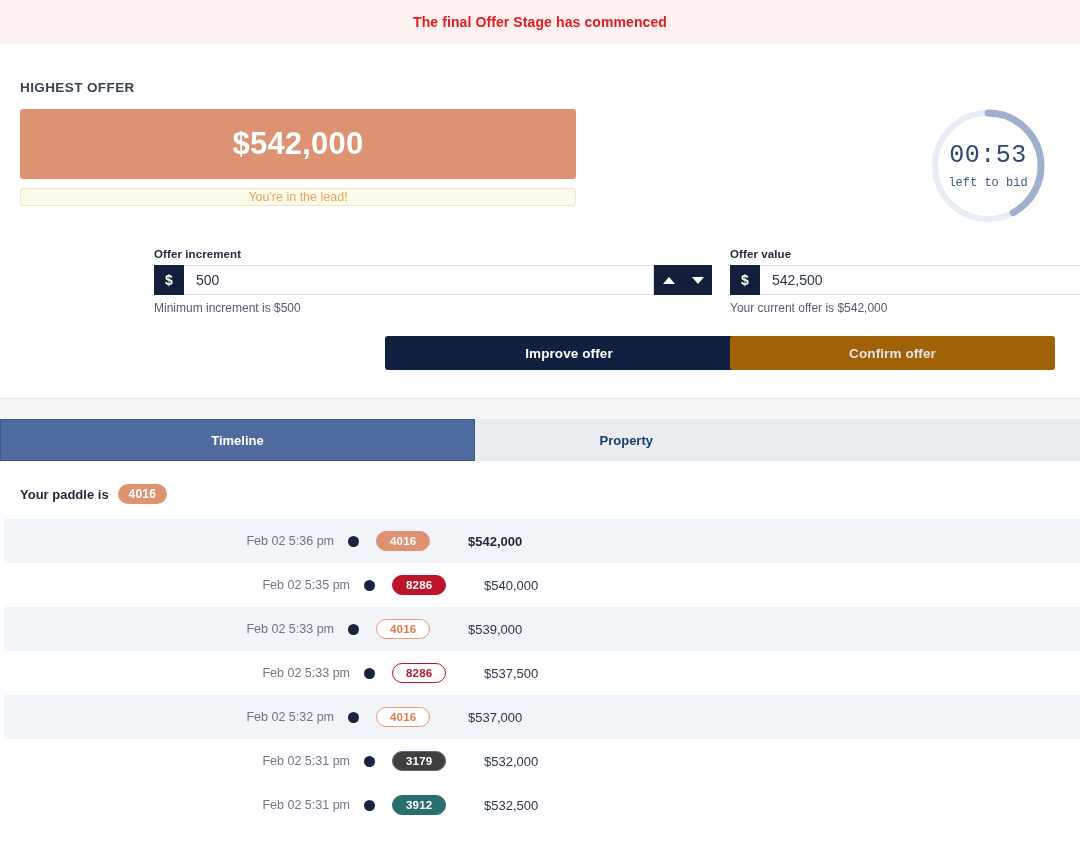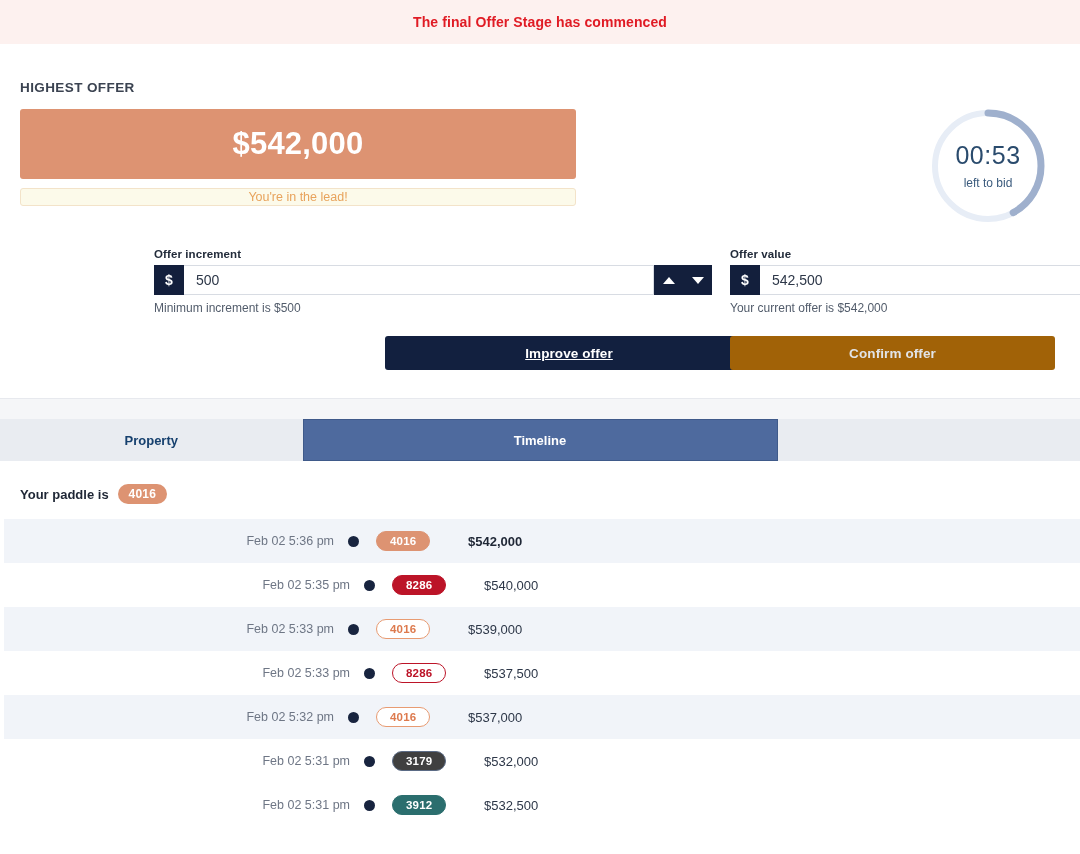--- a/index.html
+++ b/index.html
@@ -92,20 +92,21 @@
   }
   .timer-inner {
     position: absolute;
     top: 0; left: 0;
     width: 120px;
     height: 120px;
     display: flex;
     flex-direction: column;
     align-items: center;
     justify-content: center;
+    font-family: Liberation Mono, monospace;
   }
   .timer-value {
     font-size: 25px;
     color: #2a4b6d;
     letter-spacing: 0.5px;
     line-height: 1;
   }
   .timer-caption {
     margin-top: 8px;
     font-size: 12px;
@@ -199,21 +200,20 @@
     font-size: 13.5px;
     font-weight: bold;
     letter-spacing: 0.1px;
   }
   .btn-improve {
     left: 365px;
     width: 368px;
     background: #12203f;
     color: #ffffff;
     cursor: pointer;
-    text-decoration: underline;
   }
   .btn-confirm {
     left: 710px;
     width: 325px;
     background: #a16207;
     color: #e2e4e7;
     cursor: default;
   }
 
   
@@ -389,25 +389,25 @@
       <button class="btn btn-improve">Improve offer</button>
       <button class="btn btn-confirm">Confirm offer</button>
     </div>
 
   </div>
 </div>
 
 <div class="separator-band"></div>
 
 <div class="tabs">
+  <div class="tab active">
+    <span>Timeline</span>
+  </div>
   <div class="tab">
     <span>Property</span>
-  </div>
-  <div class="tab active">
-    <span>Timeline</span>
   </div>
   <div class="tab"></div>
 </div>
 
 <div class="paddle-line">
   <span class="paddle-label">Your paddle is</span>
   <span class="paddle-badge">4016</span>
 </div>
 
 <div class="timeline">

